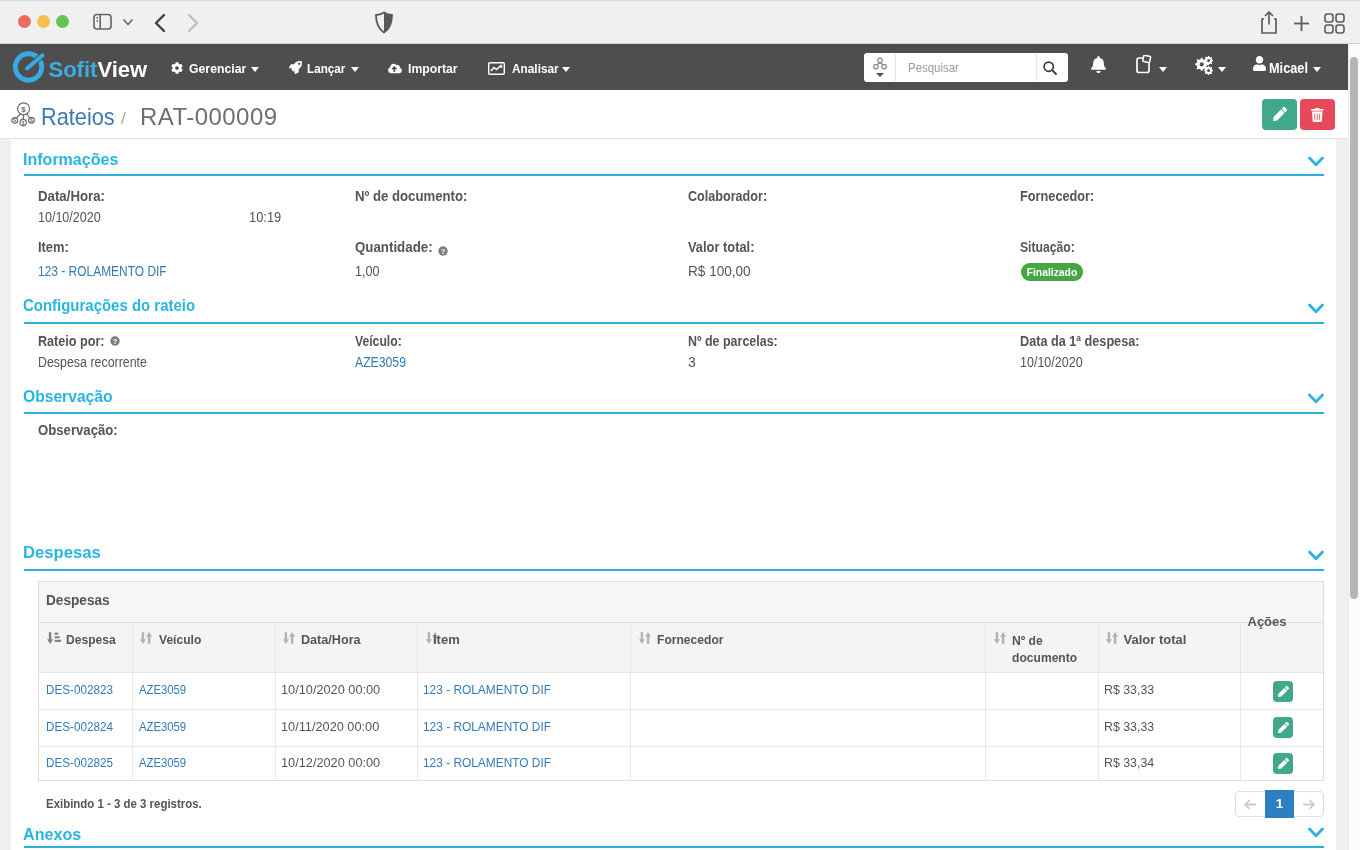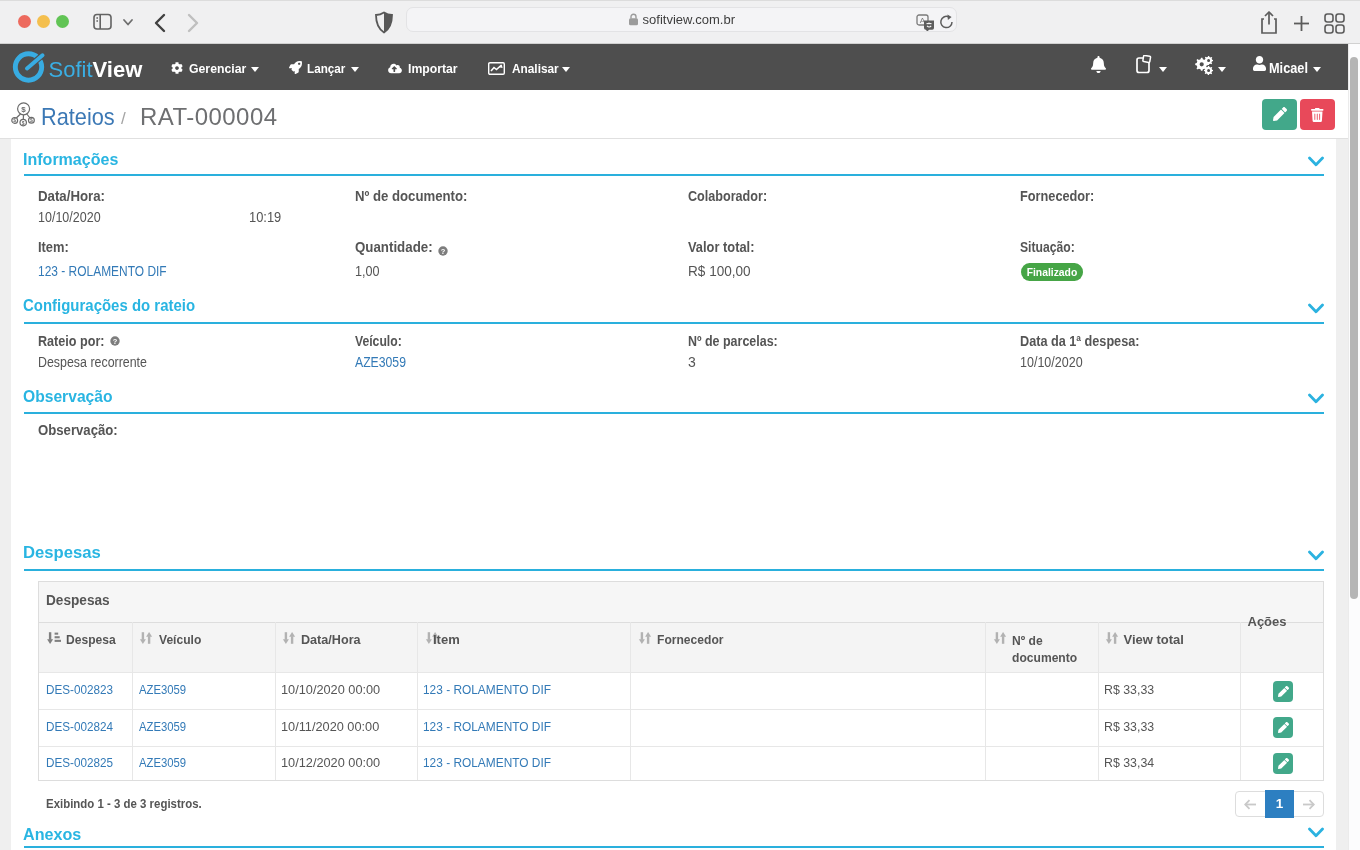--- a/index.html
+++ b/index.html
@@ -69,40 +69,20 @@
   </svg>
 
   <svg class="abs" style="left:185px; top:12px;" width="16" height="20" viewBox="0 0 16 20">
     <polyline points="4,2 12,10 4,18" fill="none" stroke="#bfbfbf" stroke-width="2.4" stroke-linecap="round" stroke-linejoin="round"></polyline>
   </svg>
 
   <svg class="abs" style="left:375px; top:10px;" width="18" height="23" viewBox="0 0 18 23">
     <path d="M9 1.5 C11.5 3.2 14.5 4 17 4 C17 10 16 17 9 21.5 C2 17 1 10 1 4 C3.5 4 6.5 3.2 9 1.5 Z" fill="none" stroke="#585858" stroke-width="1.8"></path>
     <path d="M9 1.5 C11.5 3.2 14.5 4 17 4 C17 10 16 17 9 21.5 Z" fill="#585858"></path>
   </svg>
-  <div id="urlbar">
-    <div id="urltext"><svg style="display:inline-block; vertical-align:-2px;" width="11" height="13" viewBox="0 0 11 13">
-          <rect x="1" y="5.2" width="9" height="7" rx="1.5" fill="#9b9b9b"></rect>
-          <path d="M3 5.5 V3.8 C3 2.3 4 1.2 5.5 1.2 C7 1.2 8 2.3 8 3.8 V5.5" fill="none" stroke="#9b9b9b" stroke-width="1.4"></path>
-        </svg> sofitview.com.br</div>
-
-    <svg class="abs" style="left:509px; top:6.5px;" width="20" height="17" viewBox="0 0 20 17">
-      <rect x="1" y="1" width="11" height="10" rx="2" fill="none" stroke="#7a7a7a" stroke-width="1.3"></rect>
-      <text x="6.5" y="9" font-size="8" fill="#7a7a7a" text-anchor="middle" font-family="Liberation Sans">A</text>
-      <path d="M8 6.5 h10 v7.5 a1.8 1.8 0 0 1 -1.8 1.8 h-3.2 l-1.6 1.8 -1.6 -1.8 h-0 a1.8 1.8 0 0 1 -1.8 -1.8 Z" fill="#5d5d5d"></path>
-      <line x1="10.5" y1="9.6" x2="15.5" y2="9.6" stroke="#fbfbfc" stroke-width="1.1"></line>
-      <line x1="13" y1="8.6" x2="13" y2="9.6" stroke="#fbfbfc" stroke-width="1.1"></line>
-      <path d="M11 11.8 c1.5 1.6 2.8 1.6 4.2 0" fill="none" stroke="#fbfbfc" stroke-width="1.1"></path>
-    </svg>
-
-    <svg class="abs" style="left:532px; top:6.5px;" width="15" height="16" viewBox="0 0 15 16">
-      <path d="M13 8 A5.6 5.6 0 1 1 9.5 2.8" fill="none" stroke="#5d5d5d" stroke-width="1.5"></path>
-      <polygon points="8.4,0.4 12.6,2.9 8.9,5.9" fill="#5d5d5d"></polygon>
-    </svg>
-  </div>
 
   <svg class="abs" style="left:1259px; top:9px;" width="20" height="26" viewBox="0 0 20 26">
     <path d="M5 9 H3 V23 H17 V9 H15" fill="none" stroke="#5c5c5c" stroke-width="1.7"></path>
     <line x1="10" y1="2.5" x2="10" y2="14.5" stroke="#5c5c5c" stroke-width="1.7"></line>
     <polyline points="6,6 10,2 14,6" fill="none" stroke="#5c5c5c" stroke-width="1.7" stroke-linejoin="round"></polyline>
   </svg>
 
   <svg class="abs" style="left:1293px; top:14px;" width="17" height="17" viewBox="0 0 17 17">
     <line x1="8.5" y1="1" x2="8.5" y2="16" stroke="#5c5c5c" stroke-width="1.8"></line>
     <line x1="1" y1="8.5" x2="16" y2="8.5" stroke="#5c5c5c" stroke-width="1.8"></line>
@@ -116,21 +96,21 @@
   </svg>
 </div>
 
 <div id="nav">
 
   <svg class="abs" style="left:10.5px; top:4.5px;" width="38" height="37" viewBox="0 0 38 37">
     <circle cx="17.5" cy="18" r="13.2" fill="none" stroke="#38ace2" stroke-width="4.9"></circle>
     <line x1="16.5" y1="19" x2="30.5" y2="7" stroke="#4e4e4e" stroke-width="6.2"></line>
     <line x1="16" y1="19.5" x2="31.5" y2="6.3" stroke="#38ace2" stroke-width="4" stroke-linecap="round"></line>
   </svg>
-  <span class="abs" style="left:48.5px; top:13.5px; font-size:22px; line-height:24px; color:#3aaee3;">Sofit<b style="color:#fff;">View</b></span>
+  <span class="abs" style="left:48.5px; top:13.5px; font-size:22px; line-height:24px; color:#3aaee3;font-weight:bold;">Sofit<b style="color:#fff;">View</b></span>
 
   <svg class="abs" style="left:171px; top:18px;" width="12" height="12" viewBox="0 0 512 512" fill="#fff">
     <path d="M487.4 315.7l-42.6-24.6c4.3-23.2 4.3-47 0-70.2l42.6-24.6c4.9-2.8 7.1-8.6 5.5-14-11.1-35.6-30-67.8-54.7-94.6-3.8-4.1-10-5.1-14.8-2.3L380.8 110c-17.9-15.4-38.5-27.3-60.8-35.1V25.8c0-5.6-3.9-10.5-9.4-11.7-36.7-8.2-74.3-7.8-109.2 0-5.5 1.2-9.4 6.1-9.4 11.7V75c-22.2 7.9-42.8 19.8-60.8 35.1L88.7 85.5c-4.9-2.8-11-1.9-14.8 2.3-24.7 26.7-43.6 58.9-54.7 94.6-1.7 5.4.6 11.2 5.5 14L67.3 221c-4.3 23.2-4.3 47 0 70.2l-42.6 24.6c-4.9 2.8-7.1 8.6-5.5 14 11.1 35.6 30 67.8 54.7 94.6 3.8 4.1 10 5.1 14.8 2.3l42.6-24.6c17.9 15.4 38.5 27.3 60.8 35.1v49.2c0 5.6 3.9 10.5 9.4 11.7 36.7 8.2 74.3 7.8 109.2 0 5.5-1.2 9.4-6.1 9.4-11.7v-49.2c22.2-7.9 42.8-19.8 60.8-35.1l42.6 24.6c4.9 2.8 11 1.9 14.8-2.3 24.7-26.7 43.6-58.9 54.7-94.6 1.5-5.5-.7-11.3-5.6-14.1zM256 336c-44.1 0-80-35.9-80-80s35.9-80 80-80 80 35.9 80 80-35.9 80-80 80z"></path>
   </svg>
   <span class="nvtxt" style="left:188.5px; transform:scaleX(.944);">Gerenciar</span>
   <div class="caret" style="left:251px;"></div>
 
   <svg class="abs" style="left:289px; top:17px;" width="13" height="13" viewBox="0 0 512 512" fill="#fff">
     <path d="M505.1 19.1C503.8 13 499 8.2 492.9 6.9 460.7 0 435.5 0 410.4 0 307.2 0 245.3 55.2 199.1 128H94.9c-18.2 0-34.8 10.3-42.9 26.5L2.6 253.3c-8 16 3.6 34.7 21.5 34.7h95.1c-5.9 12.8-11.9 25.9-18 39.2-3.9 8.5-2.1 18.5 4.5 25.1l54.1 54.1c6.6 6.6 16.6 8.4 25.1 4.5 13.3-6.1 26.4-12.1 39.2-18v95.1c0 17.9 18.8 29.5 34.7 21.5l98.7-49.4c16.3-8.1 26.5-24.8 26.5-42.9V312.8c72.6-46.3 128-108.4 128-211.1.1-25.2.1-50.4-6.9-82.6zM400 160c-26.5 0-48-21.5-48-48s21.5-48 48-48 48 21.5 48 48-21.5 48-48 48z"></path>
   </svg>
@@ -143,20 +123,37 @@
   <span class="nvtxt" style="left:408px; transform:scaleX(.94);">Importar</span>
 
   <svg class="abs" style="left:488px; top:18px;" width="17" height="13" viewBox="0 0 17 13">
     <rect x="0.7" y="0.7" width="15.6" height="11.6" rx="1.2" fill="none" stroke="#fff" stroke-width="1.4"></rect>
     <polyline points="3,9 6,5.5 8.5,7.5 13.5,3" fill="none" stroke="#fff" stroke-width="1.6"></polyline>
     <polygon points="13.8,2.6 14.6,6 10.8,5.2" fill="#fff" stroke="none"></polygon>
   </svg>
   <span class="nvtxt" style="left:511.5px; transform:scaleX(.91);">Analisar</span>
   <div class="caret" style="left:562px;"></div>
 
+  <div id="searchbox">
+    <svg class="abs" style="left:9px; top:4px;" width="14" height="13" viewBox="0 0 14 13">
+      <circle cx="7" cy="3.4" r="2.3" fill="none" stroke="#888" stroke-width="1.2"></circle>
+      <circle cx="2.9" cy="9.6" r="2.3" fill="none" stroke="#888" stroke-width="1.2"></circle>
+      <circle cx="11.1" cy="9.6" r="2.3" fill="none" stroke="#888" stroke-width="1.2"></circle>
+      <line x1="7" y1="5.7" x2="3.8" y2="7.8" stroke="#888" stroke-width="1.1"></line>
+      <line x1="7" y1="5.7" x2="10.2" y2="7.8" stroke="#888" stroke-width="1.1"></line>
+    </svg>
+    <div style="position:absolute; left:12px; top:20px; width:0; height:0; border-left:4px solid transparent; border-right:4px solid transparent; border-top:4.5px solid #555;"></div>
+    <div style="position:absolute; left:31px; top:1px; width:1px; height:27px; background:#e2e2e2;"></div>
+    <span style="position:absolute; left:44px; top:0; line-height:29px; font-size:13px; color:#9a9a9a; display:inline-block; transform:scaleX(.88); transform-origin:0 0;">Pesquisar</span>
+    <div style="position:absolute; left:172px; top:1px; width:1px; height:27px; background:#e2e2e2;"></div>
+    <svg class="abs" style="left:178px; top:7px;" width="16" height="16" viewBox="0 0 16 16">
+      <circle cx="6.7" cy="6.7" r="4.6" fill="none" stroke="#3c3c3c" stroke-width="1.7"></circle>
+      <line x1="10.2" y1="10.2" x2="14" y2="14" stroke="#3c3c3c" stroke-width="1.9" stroke-linecap="round"></line>
+    </svg>
+  </div>
 
   <svg class="abs" style="left:1091px; top:12px;" width="15" height="17" viewBox="0 0 448 512" fill="#fff">
     <path d="M224 512c35.32 0 63.97-28.65 63.97-64H160.03c0 35.35 28.65 64 63.97 64zm215.39-149.71c-19.32-20.76-55.47-51.99-55.47-154.29 0-77.7-54.48-139.9-127.94-155.16V32c0-17.67-14.32-32-31.98-32s-31.98 14.33-31.98 32v20.84C118.56 68.1 64.08 130.3 64.08 208c0 102.3-36.15 133.53-55.47 154.29-6 6.45-8.66 14.16-8.61 21.71.11 16.4 12.98 32 32.1 32h383.8c19.12 0 32-15.6 32.1-32 .05-7.55-2.61-15.26-8.61-21.71z"></path>
   </svg>
 
   <svg class="abs" style="left:1136px; top:11px;" width="16" height="19" viewBox="0 0 16 19">
     <rect x="1" y="3" width="12" height="14.5" rx="2" fill="none" stroke="#fff" stroke-width="1.7"></rect>
     <rect x="7.2" y="0.8" width="7" height="6.2" rx="1" transform="rotate(10 10.7 3.9)" fill="#4e4e4e" stroke="#fff" stroke-width="1.5"></rect>
   </svg>
   <div class="caret" style="left:1159px;"></div>
@@ -189,21 +186,21 @@
       <line x1="13.5" y1="13.8" x2="13.3" y2="18.4"></line>
       <line x1="16.8" y1="13" x2="20" y2="17"></line>
     </g>
     <text x="13.6" y="10.8" font-size="8" fill="#6b6b6b" text-anchor="middle" font-weight="bold" font-family="Liberation Sans">$</text>
     <text x="4.7" y="21.4" font-size="5" fill="#6b6b6b" text-anchor="middle" font-weight="bold" font-family="Liberation Sans">$</text>
     <text x="13.2" y="23.8" font-size="5" fill="#6b6b6b" text-anchor="middle" font-weight="bold" font-family="Liberation Sans">$</text>
     <text x="21.4" y="21.3" font-size="5" fill="#6b6b6b" text-anchor="middle" font-weight="bold" font-family="Liberation Sans">$</text>
   </svg>
   <span style="position:absolute; left:41px; top:14px; font-size:24px; line-height:26px; color:#3b78b5; display:inline-block; transform:scaleX(.905); transform-origin:0 0;">Rateios</span>
   <span style="position:absolute; left:121px; top:18px; font-size:17px; line-height:22px; color:#a5a5a5;">/</span>
-  <span style="position:absolute; left:140px; top:14px; font-size:24px; line-height:26px; color:#6e6f71; letter-spacing:0.45px;">RAT-000004</span>
+  <span style="position:absolute; left:140px; top:14px; font-size:24px; line-height:26px; color:#6e6f71; letter-spacing:0.45px;">RAT-000009</span>
   <div class="hbtn" style="left:1262px; background:#42a88a;">
     <svg style="margin:8px auto 0;" width="14" height="14" viewBox="0 0 512 512" fill="#fff">
       <path d="M497.9 142.1l-46.1 46.1c-4.7 4.7-12.3 4.7-17 0l-111-111c-4.7-4.7-4.7-12.3 0-17l46.1-46.1c18.7-18.7 49.1-18.7 67.9 0l60.1 60.1c18.8 18.7 18.8 49.1 0 67.9zM284.2 99.8L21.6 362.4.4 483.9c-2.9 16.4 11.4 30.6 27.8 27.8l121.5-21.3 262.6-262.6c4.7-4.7 4.7-12.3 0-17l-111-111c-4.8-4.7-12.4-4.7-17.1 0z"></path>
     </svg>
   </div>
   <div class="hbtn" style="left:1300px; background:#e8495a;">
     <svg style="margin:8.5px auto 0;" width="12.5" height="14" viewBox="0 0 448 512" fill="#fff">
       <path d="M432 32H312l-9.4-18.7A24 24 0 0 0 281.1 0H166.8a23.72 23.72 0 0 0-21.4 13.3L136 32H16A16 16 0 0 0 0 48v32a16 16 0 0 0 16 16h416a16 16 0 0 0 16-16V48a16 16 0 0 0-16-16zM53.2 467a48 48 0 0 0 47.9 45h245.8a48 48 0 0 0 47.9-45L416 128H32zM328 216v208a16 16 0 0 1-32 0V216a16 16 0 0 1 32 0zm-88 0v208a16 16 0 0 1-32 0V216a16 16 0 0 1 32 0zm-88 0v208a16 16 0 0 1-32 0V216a16 16 0 0 1 32 0z"></path>
     </svg>
   </div>
@@ -343,21 +340,21 @@
     </svg>
   <span class="th" style="left:973px; top:49.5px; width:80px; line-height:17.5px; transform:scaleX(.93);">Nº de documento</span>
   <svg class="abs" style="left:1066px; top:49px;" width="14" height="14" viewBox="0 0 14 14">
       <g fill="#b2b2b2">
         <rect x="2.7" y="1.2" width="2.4" height="7.6"></rect>
         <polygon points="0.9,8.2 6.9,8.2 3.9,13"></polygon>
         <rect x="8.9" y="5.2" width="2.4" height="7.6"></rect>
         <polygon points="7.1,5.8 13.1,5.8 10.1,1"></polygon>
       </g>
     </svg>
-  <span class="th" style="left:1084.5px; top:49.5px;">View total</span>
+  <span class="th" style="left:1084.5px; top:49.5px;">Valor total</span>
   <span class="th" style="left:1208.5px; top:32px;">Ações</span>
 
   <span class="td" style="left:7px; top:100px; transform:scaleX(.90);"><a class="lnk" href="#">DES-002823</a></span>
   <span class="td" style="left:100px; top:100px; transform:scaleX(.87);"><a class="lnk" href="#">AZE3059</a></span>
   <span class="td" style="left:242px; top:100px; transform:scaleX(.98);">10/10/2020 00:00</span>
   <span class="td" style="left:384px; top:100px; transform:scaleX(.915);"><a class="lnk" href="#">123 - ROLAMENTO DIF</a></span>
   <span class="td" style="left:1065px; top:100px; transform:scaleX(.95);">R$ 33,33</span>
   <div class="rowbtn" style="left:1234px; top:98.5px;">
       <svg style="margin:5px auto 0; display:block;" width="11" height="11" viewBox="0 0 512 512" fill="#fff">
         <path d="M497.9 142.1l-46.1 46.1c-4.7 4.7-12.3 4.7-17 0l-111-111c-4.7-4.7-4.7-12.3 0-17l46.1-46.1c18.7-18.7 49.1-18.7 67.9 0l60.1 60.1c18.8 18.7 18.8 49.1 0 67.9zM284.2 99.8L21.6 362.4.4 483.9c-2.9 16.4 11.4 30.6 27.8 27.8l121.5-21.3 262.6-262.6c4.7-4.7 4.7-12.3 0-17l-111-111c-4.8-4.7-12.4-4.7-17.1 0z"></path>

